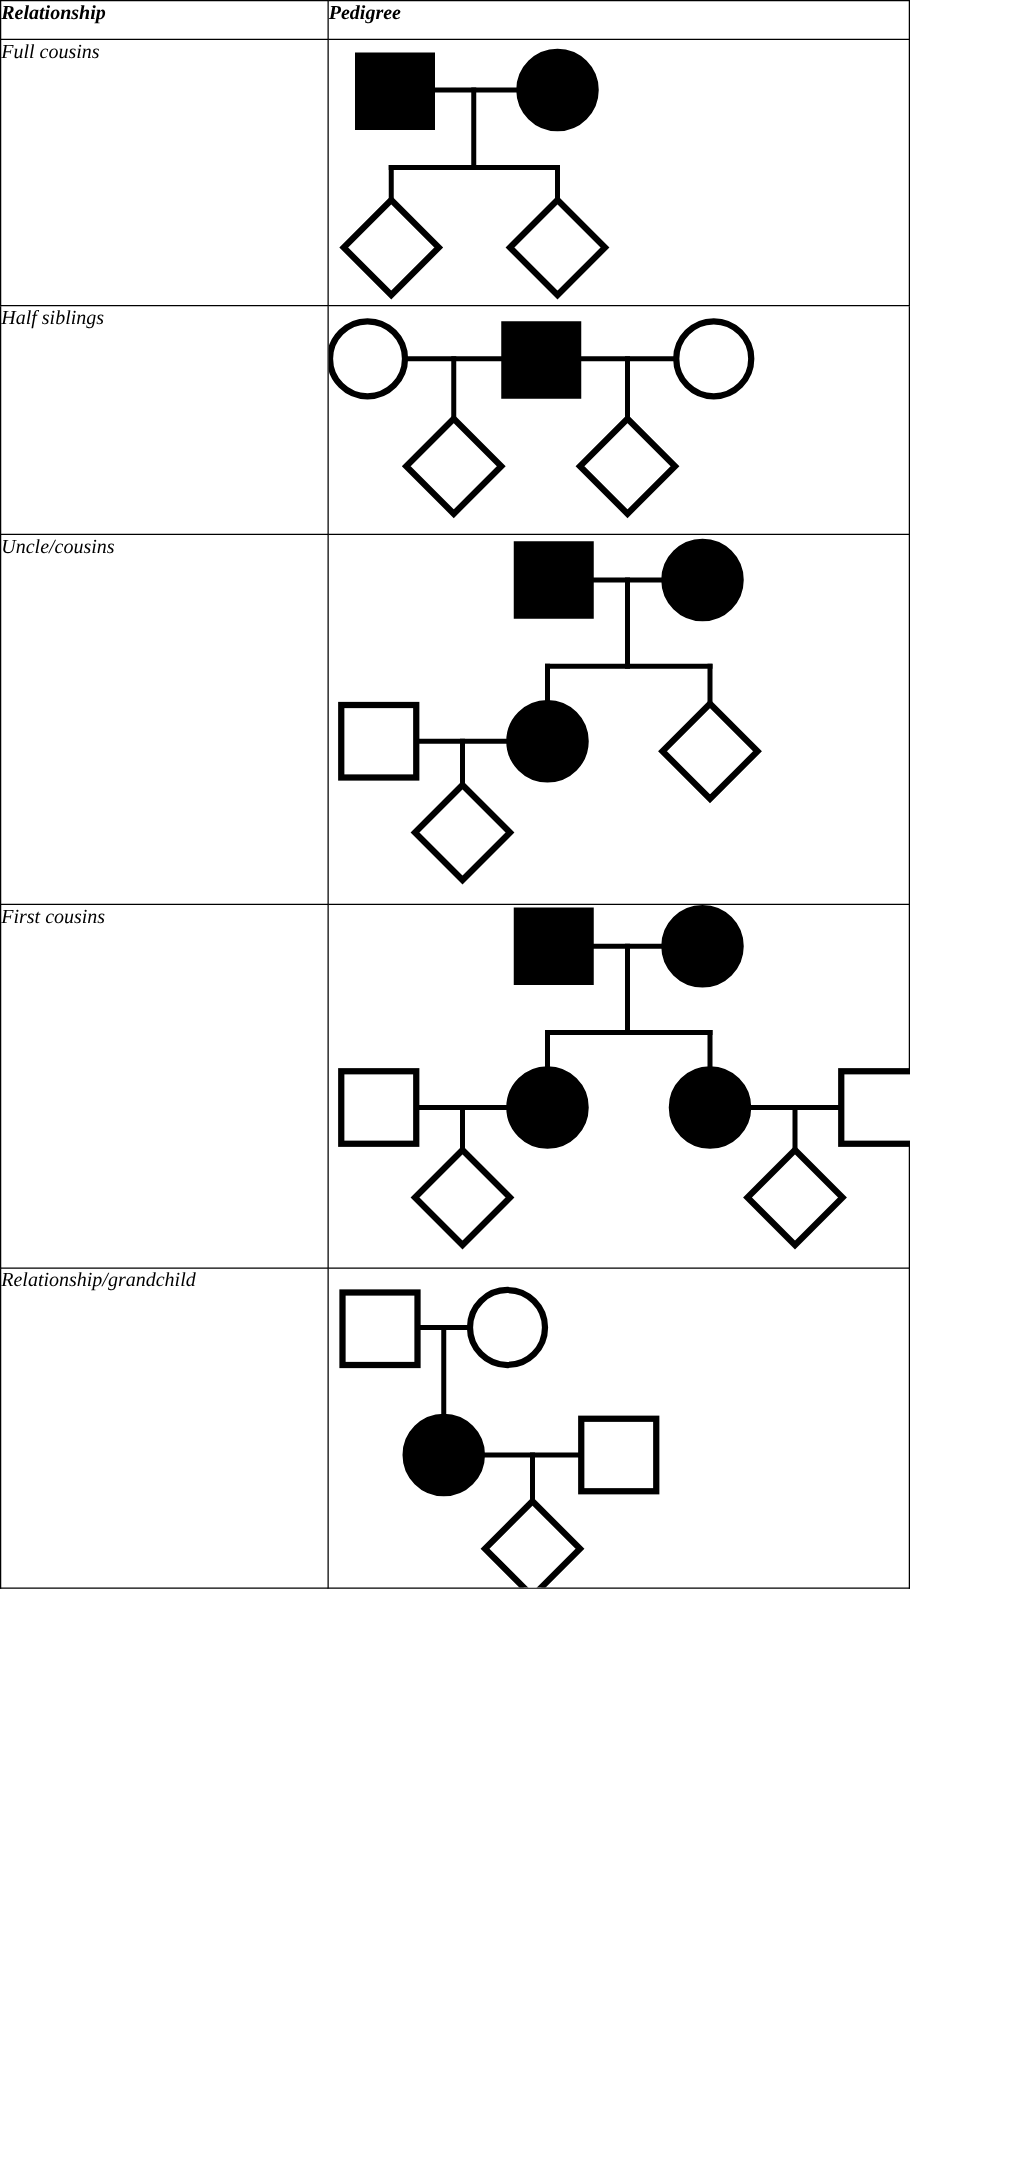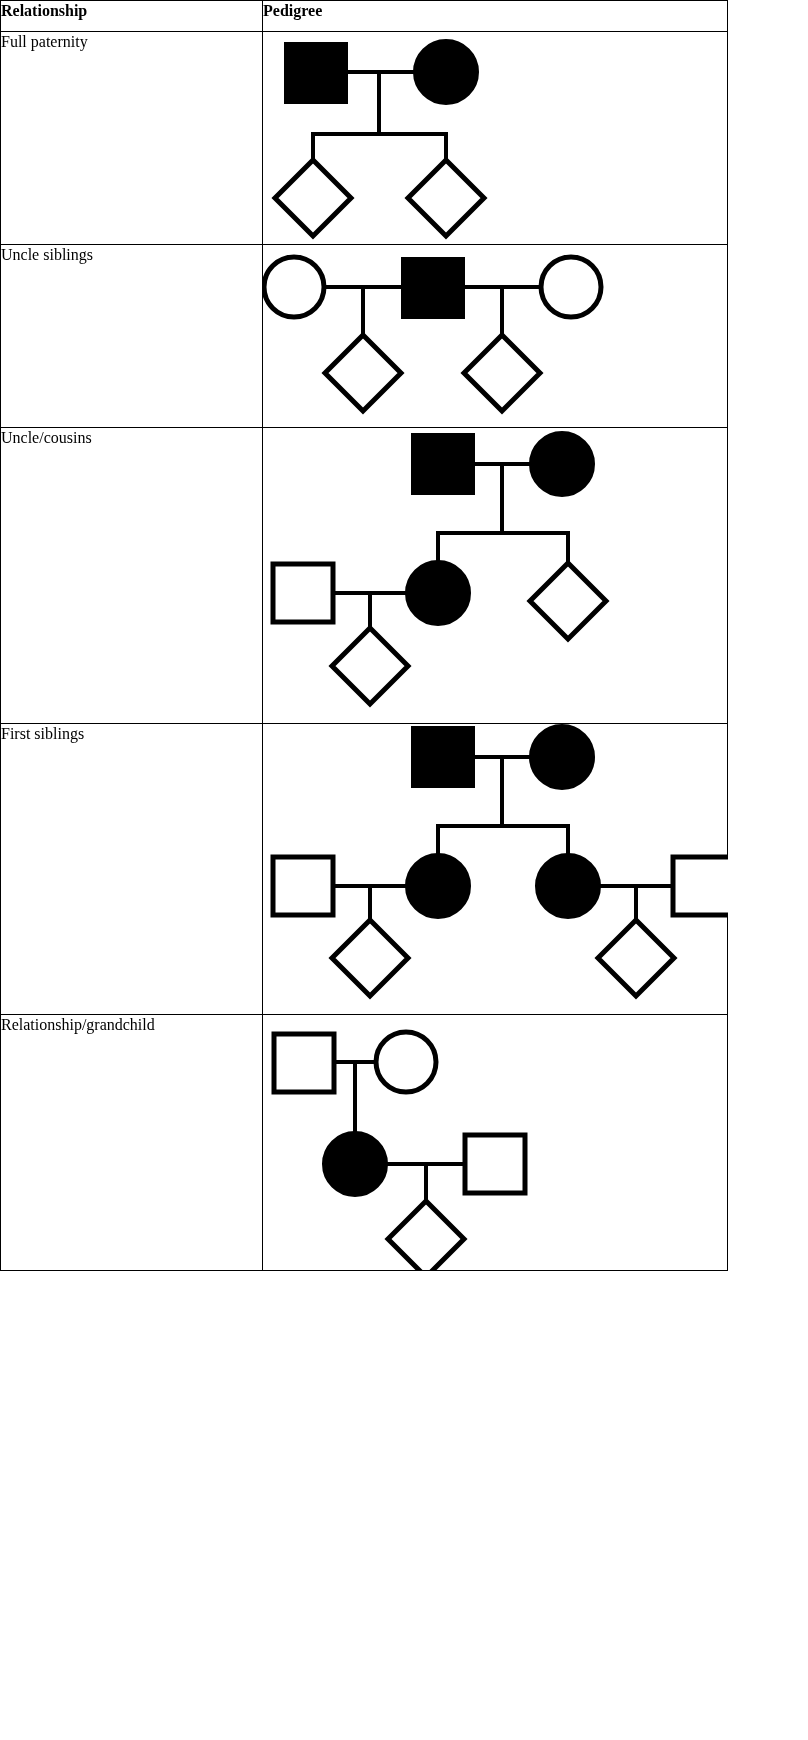--- a/index.html
+++ b/index.html
@@ -11,20 +11,21 @@
     width: 808px;
     height: 1740px;
     font-family: "Liberation Serif", "DejaVu Serif", serif;
     color: #000000;
   }
   #sheet {
     width: 808px;
     height: 1740px;
     position: relative;
     box-sizing: border-box;
+    font-style: italic;
   }
   table.pedigree-table {
     width: 727px;
     margin: 0;
     border-collapse: collapse;
     table-layout: fixed;
   }
   table.pedigree-table td,
   table.pedigree-table th {
     border: 1px solid #000000;
@@ -77,21 +78,21 @@
       <tr>
         <th class="header-cell">Relationship</th>
         <th class="header-cell">Pedigree</th>
       </tr>
     </thead>
     <tbody>
 
 
       <tr>
         <td class="label-cell">
-          <span class="row-label">Full paternity</span>
+          <span class="row-label">Full cousins</span>
         </td>
         <td class="diagram-cell">
           <div class="diagram-wrap">
             <svg class="pedigree-svg" width="465" height="212" viewBox="0 0 465 212">
               <g stroke="#000000" stroke-width="4" fill="none" stroke-linecap="square">
                 <line x1="83" y1="40" x2="150" y2="40"></line>
                 <line x1="116" y1="40" x2="116" y2="102"></line>
                 <line x1="50" y1="102" x2="183" y2="102"></line>
                 <line x1="50" y1="102" x2="50" y2="128"></line>
                 <line x1="183" y1="102" x2="183" y2="128"></line>
@@ -100,21 +101,21 @@
               <circle cx="183" cy="40" r="31" fill="#000000" stroke="#000000" stroke-width="4"></circle>
               <polygon points="50,128 88,166 50,204 12,166" fill="#ffffff" stroke="#000000" stroke-width="5"></polygon>
               <polygon points="183,128 221,166 183,204 145,166" fill="#ffffff" stroke="#000000" stroke-width="5"></polygon>
             </svg>
           </div>
         </td>
       </tr>
 
       <tr>
         <td class="label-cell">
-          <span class="row-label">Uncle siblings</span>
+          <span class="row-label">Half siblings</span>
         </td>
         <td class="diagram-cell">
           <div class="diagram-wrap">
             <svg class="pedigree-svg" width="465" height="182" viewBox="0 0 465 182">
               <g stroke="#000000" stroke-width="4" fill="none" stroke-linecap="square">
 
                 <line x1="61" y1="42" x2="140" y2="42"></line>
 
                 <line x1="200" y1="42" x2="278" y2="42"></line>
 
@@ -159,21 +160,21 @@
               <circle cx="175" cy="165" r="31" fill="#000000" stroke="#000000" stroke-width="4"></circle>
               <polygon points="305,135 343,173 305,211 267,173" fill="#ffffff" stroke="#000000" stroke-width="5"></polygon>
               <polygon points="107,200 145,238 107,276 69,238" fill="#ffffff" stroke="#000000" stroke-width="5"></polygon>
             </svg>
           </div>
         </td>
       </tr>
 
       <tr>
         <td class="label-cell">
-          <span class="row-label">First siblings</span>
+          <span class="row-label">First cousins</span>
         </td>
         <td class="diagram-cell">
           <div class="diagram-wrap">
             <svg class="pedigree-svg" width="465" height="290" viewBox="0 0 465 290">
               <g stroke="#000000" stroke-width="4" fill="none" stroke-linecap="square">
 
                 <line x1="210" y1="33" x2="268" y2="33"></line>
                 <line x1="239" y1="33" x2="239" y2="102"></line>
                 <line x1="175" y1="102" x2="305" y2="102"></line>
                 <line x1="175" y1="102" x2="175" y2="131"></line>

